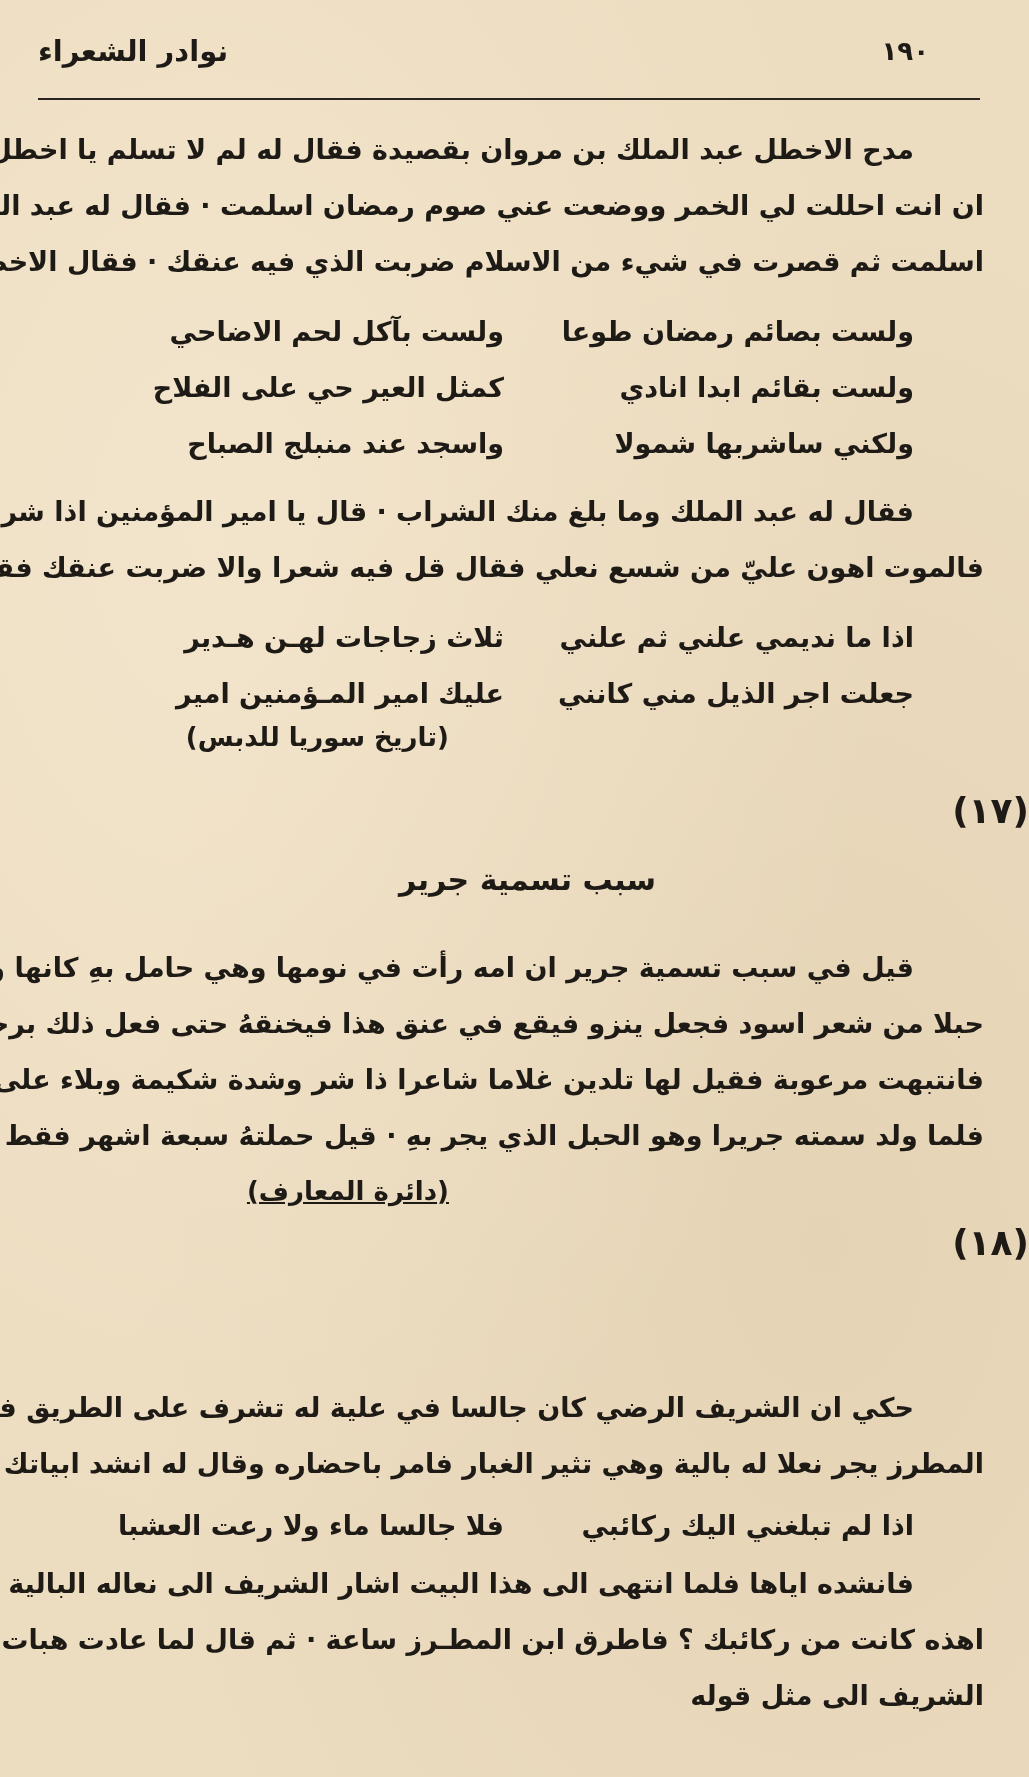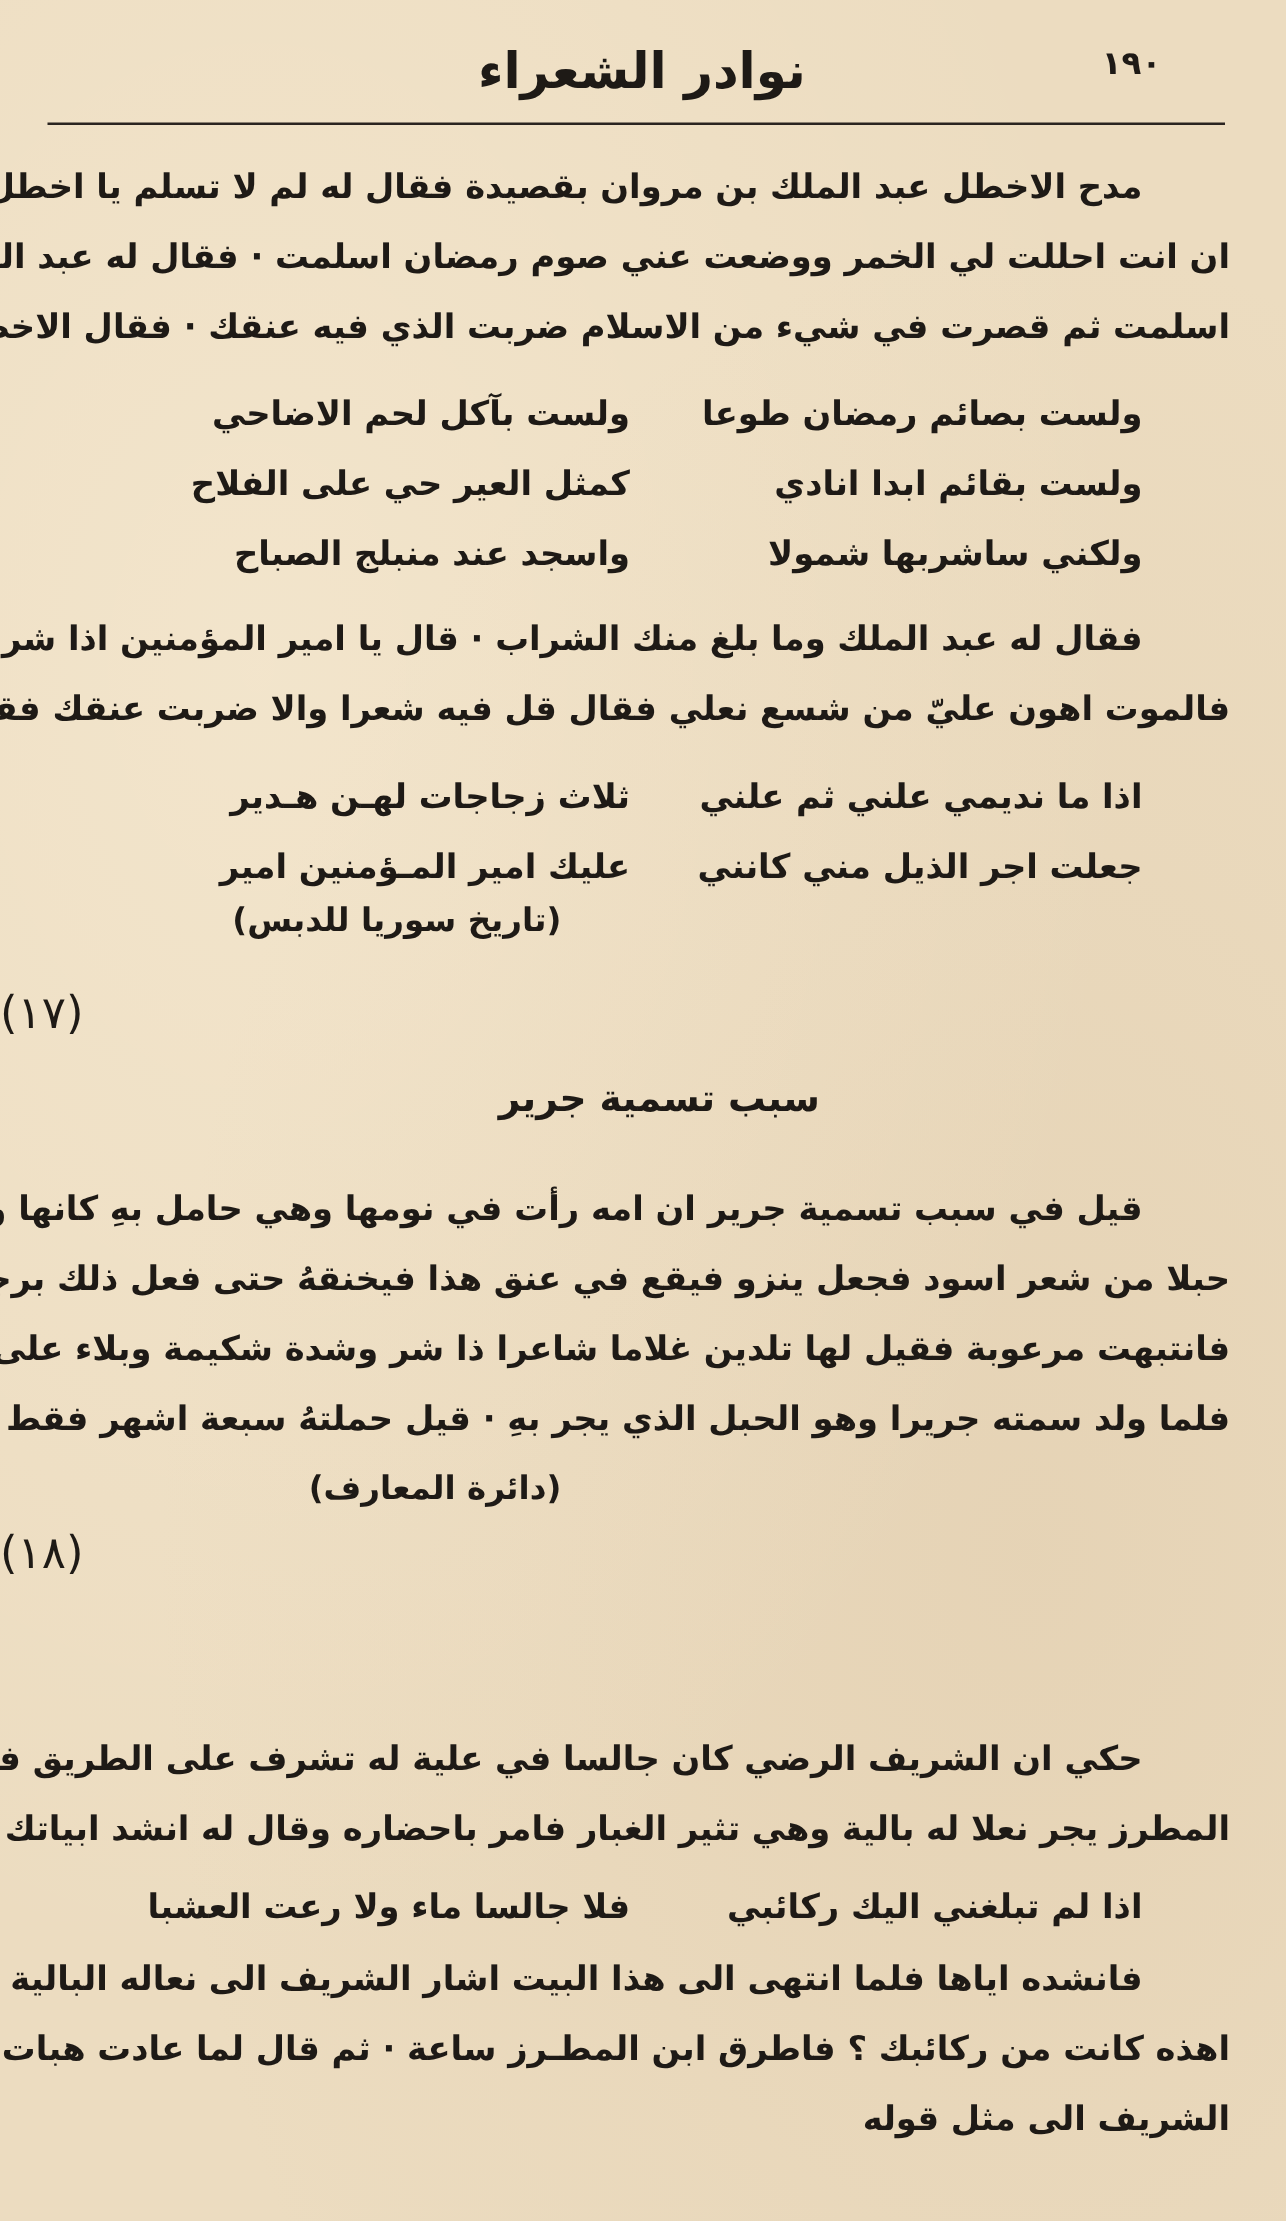--- a/index.html
+++ b/index.html
@@ -37,22 +37,22 @@
       right: 60px;
       top: 6px;
       font-size: 26px;
       font-weight: bold;
       letter-spacing: 1px;
     }
     .book-title {
       position: absolute;
       left: 0; right: 0;
       top: 4px;
-      text-align: center;
-      font-size: 40px;
+      text-align: left;
+      font-size: 29px;
       font-weight: bold;
     }
     .head-rule {
       position: absolute;
       top: 98px;
       left: 38px;
       width: 942px;
       height: 0;
       border-top: 2px solid #2a2420;
     }
@@ -100,23 +100,23 @@
     }
     .source {
       position: absolute;
       font-size: 26px;
       font-weight: bold;
       white-space: nowrap;
     }
     .section-number {
       position: absolute;
       left: 0; right: 0;
-      text-align: left;
+      text-align: right;
       font-size: 36px;
-      font-weight: normal;
+      font-weight: bold;
       letter-spacing: 4px;
     }
     .section-title {
       position: absolute;
       left: 0; right: 0;
       text-align: center;
       font-size: 30px;
       font-weight: 900;
       padding-left: 26px;
     }
@@ -174,21 +174,21 @@
   <div class="section-number" style="top:790px;">(١٧)</div>
   <div class="section-title" style="top:862px;">سبب تسمية جرير</div>
 
   <div class="prose" style="top:940px;">
     <span class="line indent">قيل في سبب تسمية جرير ان امه رأت في نومها وهي حامل بهِ كانها ولدت</span>
     <span class="line">حبلا من شعر اسود فجعل ينزو فيقع في عنق هذا فيخنقهُ حتى فعل ذلك برجال كثيرين</span>
     <span class="line">فانتبهت مرعوبة فقيل لها تلدين غلاما شاعرا ذا شر وشدة شكيمة وبلاء على الناس</span>
     <span class="line">فلما ولد سمته جريرا وهو الحبل الذي يجر بهِ · قيل حملتهُ سبعة اشهر فقط</span>
   </div>
 
-  <div class="source" style="top:1176px; right:580px;">(دائرة المعارف)</div>
+  <div class="source" style="top:1176px; right:580px;text-decoration:underline;">(دائرة المعارف)</div>
 
   <div class="section-number" style="top:1222px;">(١٨)</div>
 
   <div class="prose" style="top:1380px;">
     <span class="line indent">حكي ان الشريف الرضي كان جالسا في علية له تشرف على الطريق فمر به ابن</span>
     <span class="line">المطرز يجر نعلا له بالية وهي تثير الغبار فامر باحضاره وقال له انشد ابياتك التي تقول فيها</span>
   </div>
 
   <div class="verse" style="top:1498px;">
     <div class="verse-row">

